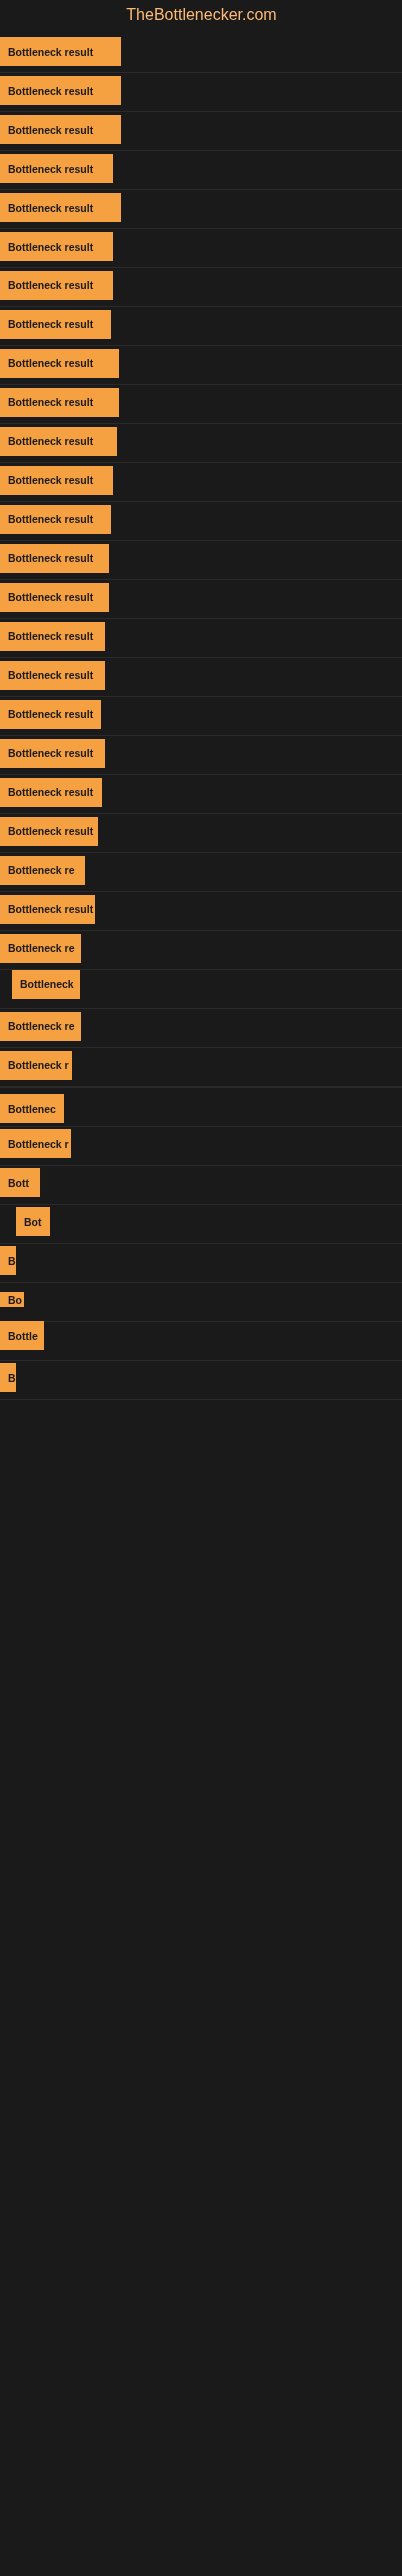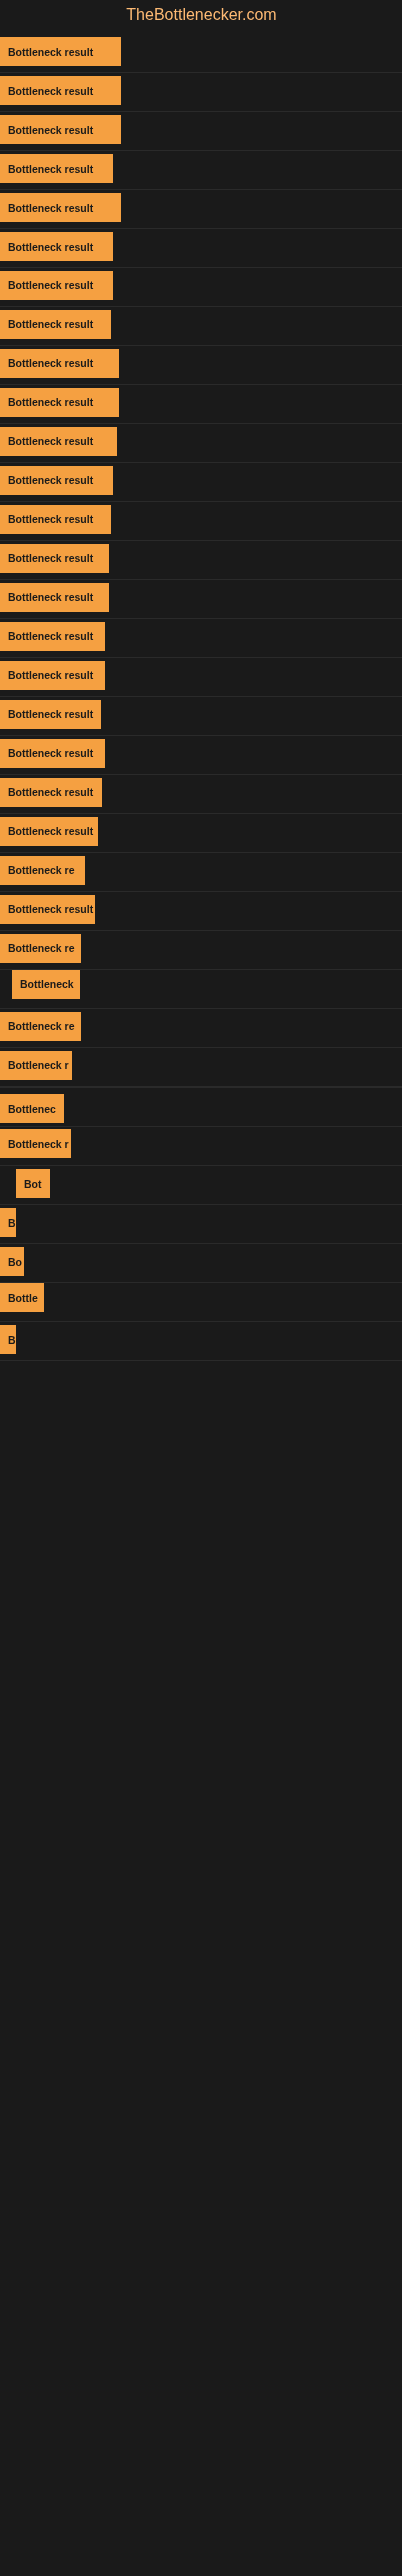--- a/index.html
+++ b/index.html
@@ -142,31 +142,34 @@
     <div style="height: 0.8px; background-color: rgb(42, 42, 42); width: 100%;"></div>
     <div style="height: 0.8px; background-color: rgb(42, 42, 42); width: 100%;"></div>
     <div style="display: flex; align-items: center; margin-bottom: 3.2px; padding-left: 0px; height: 35px;">
       <div style="background-color: rgb(245, 160, 65); color: rgb(26, 26, 26); font-size: 10.5px; font-weight: bold; padding: 4.8px 8px; white-space: nowrap; overflow: hidden; text-overflow: ellipsis; height: 29px; display: flex; align-items: center; width: 64px; min-width: 64px; max-width: 64px; margin-top: 8px;">Bottlenec</div>
     </div>
     <div style="height: 0.8px; background-color: rgb(42, 42, 42); width: 100%;"></div>
     <div style="display: flex; align-items: center; margin-bottom: 3.2px; padding-left: 0px; height: 35px;">
       <div style="background-color: rgb(245, 160, 65); color: rgb(26, 26, 26); font-size: 10.5px; font-weight: bold; padding: 4.8px 8px; white-space: nowrap; overflow: hidden; text-overflow: ellipsis; height: 29px; display: flex; align-items: center; width: 71px; min-width: 71px; max-width: 71px;">Bottleneck r</div>
     </div>
     <div style="height: 0.8px; background-color: rgb(42, 42, 42); width: 100%;"></div>
+    <div style="display: flex; align-items: center; margin-bottom: 3.2px; padding-left: 0px; height: 35px;">
+      <div style="background-color: rgb(245, 160, 65); color: rgb(26, 26, 26); font-size: 10.5px; font-weight: bold; padding: 4.8px 8px; white-space: nowrap; overflow: hidden; text-overflow: ellipsis; height: 29px; display: flex; align-items: center; width: 40px; min-width: 40px; max-width: 40px;">Bott</div>
+    </div>
     <div style="height: 0.8px; background-color: rgb(42, 42, 42); width: 100%;"></div>
     <div style="display: flex; align-items: center; margin-bottom: 3.2px; padding-left: 16px; height: 35px;">
       <div style="background-color: rgb(245, 160, 65); color: rgb(26, 26, 26); font-size: 10.5px; font-weight: bold; padding: 4.8px 8px; white-space: nowrap; overflow: hidden; text-overflow: ellipsis; height: 29px; display: flex; align-items: center; width: 34px; min-width: 34px; max-width: 34px;">Bot</div>
     </div>
     <div style="height: 0.8px; background-color: rgb(42, 42, 42); width: 100%;"></div>
     <div style="display: flex; align-items: center; margin-bottom: 3.2px; padding-left: 0px; height: 35px;">
       <div style="background-color: rgb(245, 160, 65); color: rgb(26, 26, 26); font-size: 10.5px; font-weight: bold; padding: 4.8px 8px; white-space: nowrap; overflow: hidden; text-overflow: ellipsis; height: 29px; display: flex; align-items: center; width: 16px; min-width: 16px; max-width: 16px;">B</div>
     </div>
     <div style="height: 0.8px; background-color: rgb(42, 42, 42); width: 100%;"></div>
     <div style="display: flex; align-items: center; margin-bottom: 3.2px; padding-left: 0px; height: 35px;">
-      <div style="background-color: rgb(245, 160, 65); color: rgb(26, 26, 26); font-size: 10.5px; font-weight: bold; padding: 4.8px 8px; white-space: nowrap; overflow: hidden; text-overflow: ellipsis; height: 29px; display: flex; align-items: center; width: 24px; min-width: 24px; max-width: 24px;">Bo</div>
+      <div style="background-color: rgb(245, 160, 65); color: rgb(26, 26, 26); font-size: 10.5px; font-weight: bold; padding: 4.8px 8px; white-space: nowrap; overflow: hidden; text-overflow: ellipsis; height: 15px; display: flex; align-items: center; width: 24px; min-width: 24px; max-width: 24px;">Bo</div>
     </div>
     <div style="height: 0.8px; background-color: rgb(42, 42, 42); width: 100%;"></div>
     <div style="display: flex; align-items: flex-start; margin-bottom: 3.2px; padding-left: 0px; height: 35px;">
       <div style="background-color: rgb(245, 160, 65); color: rgb(26, 26, 26); font-size: 10.5px; font-weight: bold; padding: 4.8px 8px; white-space: nowrap; overflow: hidden; text-overflow: ellipsis; height: 29px; display: flex; align-items: center; width: 44px; min-width: 44px; max-width: 44px;">Bottle</div>
     </div>
     <div style="height: 0.8px; background-color: rgb(42, 42, 42); width: 100%;"></div>
     <div style="display: flex; align-items: center; margin-bottom: 3.2px; padding-left: 0px; height: 35px;">
       <div style="background-color: rgb(245, 160, 65); color: rgb(26, 26, 26); font-size: 10.5px; font-weight: bold; padding: 4.8px 8px; white-space: nowrap; overflow: hidden; text-overflow: ellipsis; height: 29px; display: flex; align-items: center; width: 13px; min-width: 13px; max-width: 13px;">B</div>
     </div>
     <div style="height: 0.8px; background-color: rgb(42, 42, 42); width: 100%;"></div>

